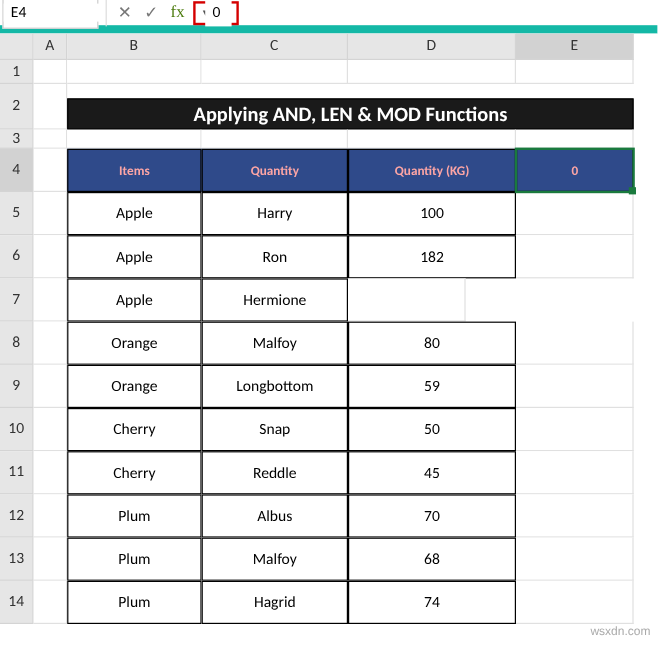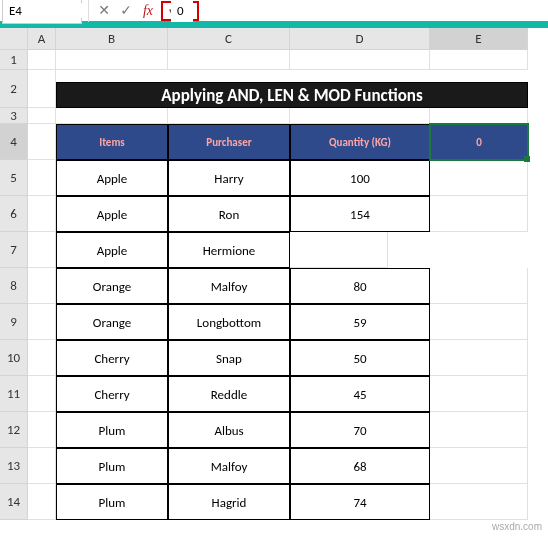--- a/index.html
+++ b/index.html
@@ -57,21 +57,21 @@
   }
   .fb-icon {
     width: 22px;
     height: 22px;
     display: flex;
     align-items: center;
     justify-content: center;
     color: #777;
     font-size: 14px;
   }
-  .fx { font-style: italic; font-family: 'Times New Roman', serif; color: #b91c1c; }
+  .fx { font-family: 'Times New Roman', serif; color: #4d7c0f; }
   .formula-input {
     flex: 1;
     height: 22px;
     padding: 0 6px;
     border: none;
     outline: none;
     font-family: inherit;
     font-size: 13px;
     margin-left: 4px;
   }
@@ -237,40 +237,40 @@
     <div class="cell c-B"></div>
     <div class="cell c-C"></div>
     <div class="cell c-D"></div>
     <div class="cell c-E"></div>
   </div>
 
   <div class="row r4">
     <div class="rh c-rh active">4</div>
     <div class="cell c-A"></div>
     <div class="cell th c-B">Items</div>
-    <div class="cell th c-C">Purchaser</div>
+    <div class="cell th c-C">Quantity</div>
     <div class="cell th c-D">Quantity (KG)</div>
     <div class="cell th c-E active-cell">0</div>
   </div>
 
   <div id="data-rows">
       <div class="row r-body">
         <div class="rh c-rh">5</div>
         <div class="cell c-A"></div>
         <div class="cell td c-B">Apple</div>
         <div class="cell td c-C">Harry</div>
         <div class="cell td c-D">100</div>
         <div class="cell c-E"></div>
       </div>
       <div class="row r-body">
         <div class="rh c-rh">6</div>
         <div class="cell c-A"></div>
         <div class="cell td c-B">Apple</div>
         <div class="cell td c-C">Ron</div>
-        <div class="cell td c-D">154</div>
+        <div class="cell td c-D">182</div>
         <div class="cell c-E"></div>
       </div>
       <div class="row r-body">
         <div class="rh c-rh">7</div>
         <div class="cell c-A"></div>
         <div class="cell td c-B">Apple</div>
         <div class="cell td c-C">Hermione</div>
         <div class="cell c-E"></div>
       </div>
       <div class="row r-body">

